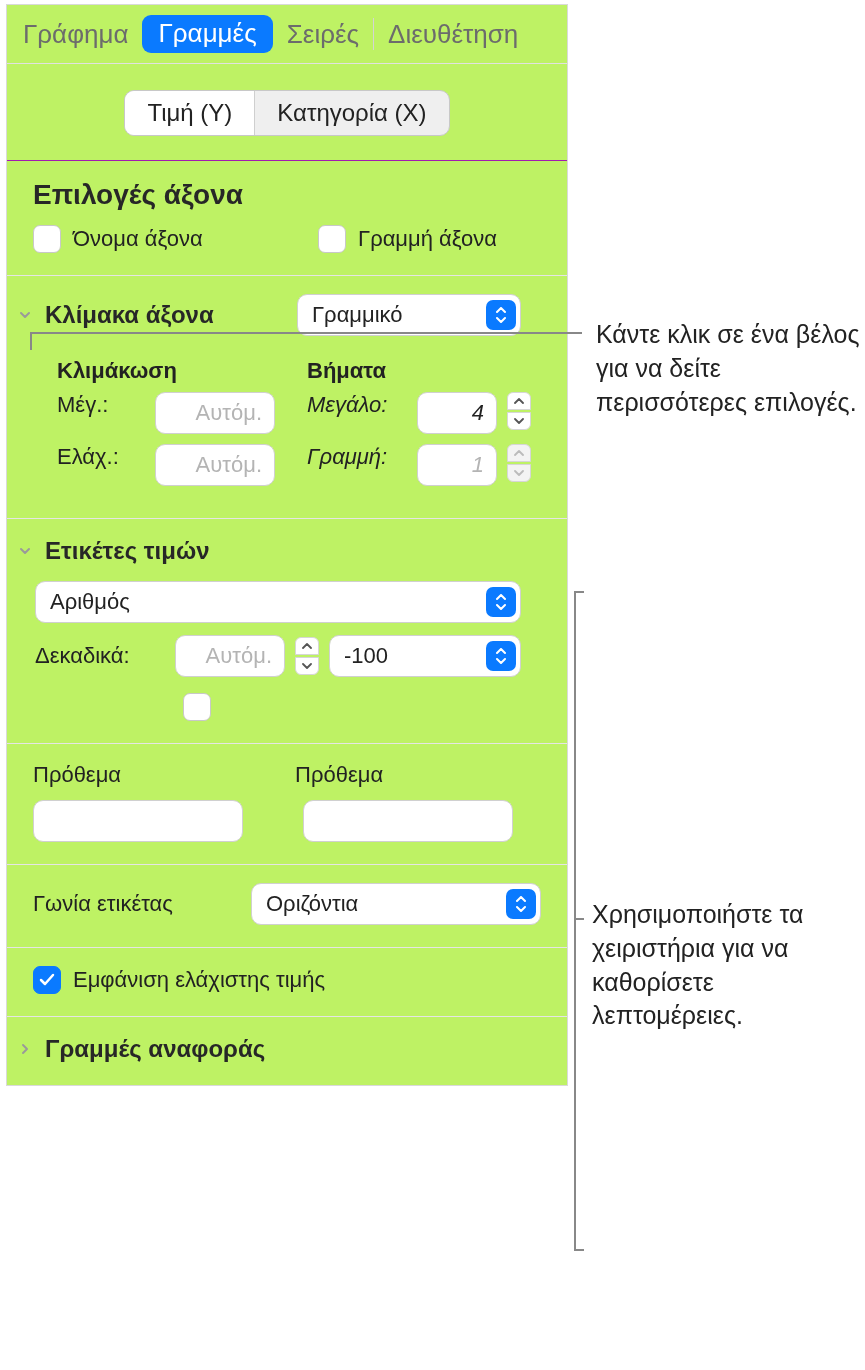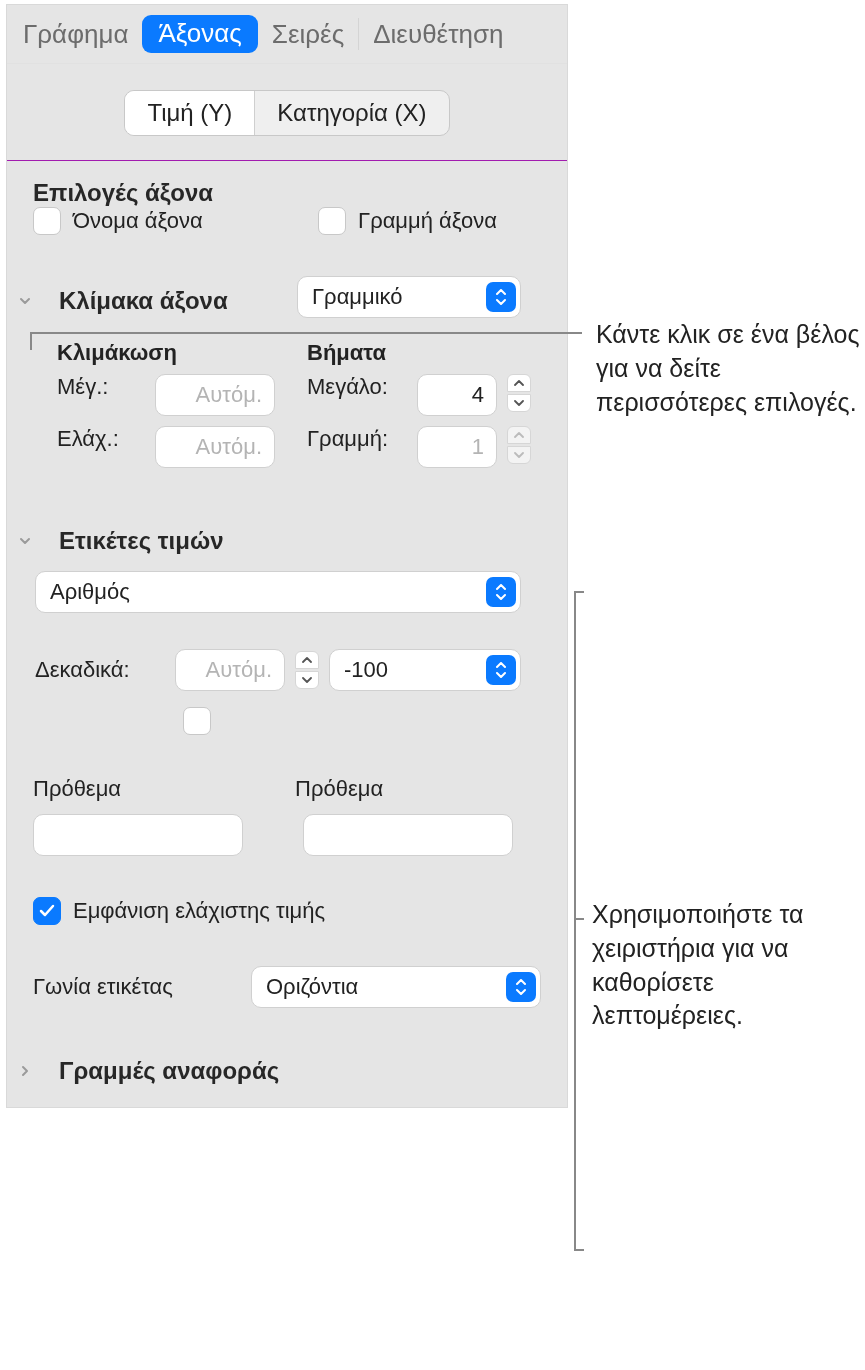--- a/index.html
+++ b/index.html
@@ -14,21 +14,21 @@
     position: relative;
     width: 865px;
     height: 1370px;
   }
   .panel {
     position: absolute;
     left: 6px;
     top: 4px;
     width: 562px;
     border: 1px solid #d9d9d9;
-    background: #e5e5e5;
+    background: #bef264;
   }
   
   .tabs {
     display: flex;
     align-items: center;
     gap: 14px;
     padding: 10px 16px 10px 16px;
     border-bottom: 1px solid #e1e1e1;
   }
   .tab {
@@ -72,22 +72,23 @@
   .seg-btn + .seg-btn { border-left: 1px solid #cfcfcf; }
   .seg-btn.selected { background: #fff; }
   
   .section {
     padding: 18px 26px 22px 26px;
     border-bottom: 1px solid #e5e5e5;
   }
   .section:last-child { border-bottom: none; }
   .section-h {
     font-weight: 600;
-    font-size: 24px;
+    font-size: 28px;
     color: #272727;
+    margin-bottom: 14px;
   }
   .row { display: flex; align-items: center; gap: 18px; }
   .grow { flex: 1 1 auto; }
   
   .check {
     display: flex;
     align-items: center;
     gap: 12px;
     cursor: pointer;
   }
@@ -103,23 +104,22 @@
   }
   .cbox.checked {
     background: #0a7aff;
     border-color: #0a7aff;
   }
   .cbox.checked svg { stroke: #fff; }
   
   .discl {
     display: flex;
     align-items: center;
-    gap: 26px;
-    cursor: pointer;
-    margin-top: 8px;
+    gap: 12px;
+    cursor: pointer;
   }
   .discl-arrow {
     width: 16px; height: 16px;
     display: inline-flex;
     align-items: center;
     justify-content: center;
     color: #9a9a9a;
   }
   .discl-label {
     font-weight: 600;
@@ -186,21 +186,21 @@
   .step-btn:last-child  { border-bottom-left-radius: 6px; border-bottom-right-radius: 6px; }
   .step-btn.disabled { background:#f3f3f3; cursor:default; }
   .step-btn svg { stroke: #555; }
   .step-btn.disabled svg { stroke:#bbb; }
   .sub-h { font-weight: 600; font-size: 22px; margin-bottom: 8px; }
   .pair label { width: 90px; display:inline-block; color:#222; }
   .pair { display:flex; align-items:flex-start; gap:8px; margin-bottom:10px; }
   .twocol { display:flex; gap: 32px; }
   .col { flex: 1; }
   .label-txt { color:#222; font-size:22px; }
-  .small-gap { gap:10px; }
+  .small-gap { gap:10px;font-style:italic; }
   
   .callout {
     position:absolute;
     color:#222;
     font-size:25px;
     line-height:1.35;
   }
   .leader {
     position:absolute;
     border-top:2px solid #888;
@@ -212,21 +212,21 @@
 </style>
 </head>
 <body>
 
 <div class="stage">
 
   <div class="panel">
 
     <div class="tabs">
       <span class="tab">Γράφημα</span>
-      <span class="tab active">Άξονας</span>
+      <span class="tab active">Γραμμές</span>
       <span class="tab">Σειρές</span>
       <div class="tab-sep"></div>
       <span class="tab">Διευθέτηση</span>
     </div>
 
     <div class="segment-row">
       <div class="segmented">
         <div class="seg-btn selected">Τιμή (Y)</div>
         <div class="seg-btn">Κατηγορία (X)</div>
       </div>
@@ -333,21 +333,21 @@
       <div class="discl" style="padding-left:4px;margin-bottom:16px">
         <span class="discl-arrow">
           <svg width="14" height="14" viewBox="0 0 14 14" fill="none">
               <path d="M3 5l4 4 4-4" stroke="#9a9a9a" stroke-width="2" stroke-linecap="round" stroke-linejoin="round"></path>
             </svg>
         </span>
         <span class="discl-label">Ετικέτες τιμών</span>
       </div>
 
       <div style="padding:0 20px 0 22px">
-        <div class="select" style="width:100%;margin-bottom:36px">
+        <div class="select" style="width:100%;margin-bottom:12px">
           <span class="select-text">Αριθμός</span>
           <span class="select-knob">
             <svg width="12" height="7" viewBox="0 0 12 7" fill="none">
                 <path d="M2 5l4-4 4 4" stroke-width="2" stroke-linecap="round" stroke-linejoin="round"></path>
               </svg>
             <svg width="12" height="7" viewBox="0 0 12 7" fill="none">
                 <path d="M2 2l4 4 4-4" stroke-width="2" stroke-linecap="round" stroke-linejoin="round"></path>
               </svg>
           </span>
         </div>
@@ -393,44 +393,44 @@
         <span class="label-txt">Πρόθεμα</span>
         <span class="label-txt" style="margin-left:94px">Πρόθεμα</span>
       </div>
       <div class="row" style="gap:60px">
         <div class="tinput" style="width:210px;height:42px;justify-content:flex-start"></div>
         <div class="tinput" style="width:210px;height:42px;justify-content:flex-start"></div>
       </div>
     </div>
 
     <div class="section">
+      <div class="row">
+        <span class="label-txt" style="width:200px">Γωνία ετικέτας</span>
+        <div class="select" style="flex:1">
+          <span class="select-text">Οριζόντια</span>
+          <span class="select-knob">
+            <svg width="12" height="7" viewBox="0 0 12 7" fill="none">
+                <path d="M2 5l4-4 4 4" stroke-width="2" stroke-linecap="round" stroke-linejoin="round"></path>
+              </svg>
+            <svg width="12" height="7" viewBox="0 0 12 7" fill="none">
+                <path d="M2 2l4 4 4-4" stroke-width="2" stroke-linecap="round" stroke-linejoin="round"></path>
+              </svg>
+          </span>
+        </div>
+      </div>
+    </div>
+
+    <div class="section">
       <div class="check">
         <span class="cbox checked">
           <svg width="18" height="18" viewBox="0 0 18 18" fill="none">
               <path d="M3 9l4 4 8-9" stroke-width="2.5" stroke-linecap="round" stroke-linejoin="round"></path>
             </svg>
         </span>
         <span class="label-txt">Εμφάνιση ελάχιστης τιμής</span>
-      </div>
-    </div>
-
-    <div class="section">
-      <div class="row">
-        <span class="label-txt" style="width:200px">Γωνία ετικέτας</span>
-        <div class="select" style="flex:1">
-          <span class="select-text">Οριζόντια</span>
-          <span class="select-knob">
-            <svg width="12" height="7" viewBox="0 0 12 7" fill="none">
-                <path d="M2 5l4-4 4 4" stroke-width="2" stroke-linecap="round" stroke-linejoin="round"></path>
-              </svg>
-            <svg width="12" height="7" viewBox="0 0 12 7" fill="none">
-                <path d="M2 2l4 4 4-4" stroke-width="2" stroke-linecap="round" stroke-linejoin="round"></path>
-              </svg>
-          </span>
-        </div>
       </div>
     </div>
 
     <div class="section" style="border-bottom:none;padding-left:6px">
       <div class="discl" style="padding-left:4px">
         <span class="discl-arrow">
           <svg width="14" height="14" viewBox="0 0 14 14" fill="none">
               <path d="M5 3l4 4-4 4" stroke="#9a9a9a" stroke-width="2" stroke-linecap="round" stroke-linejoin="round"></path>
             </svg>
         </span>

